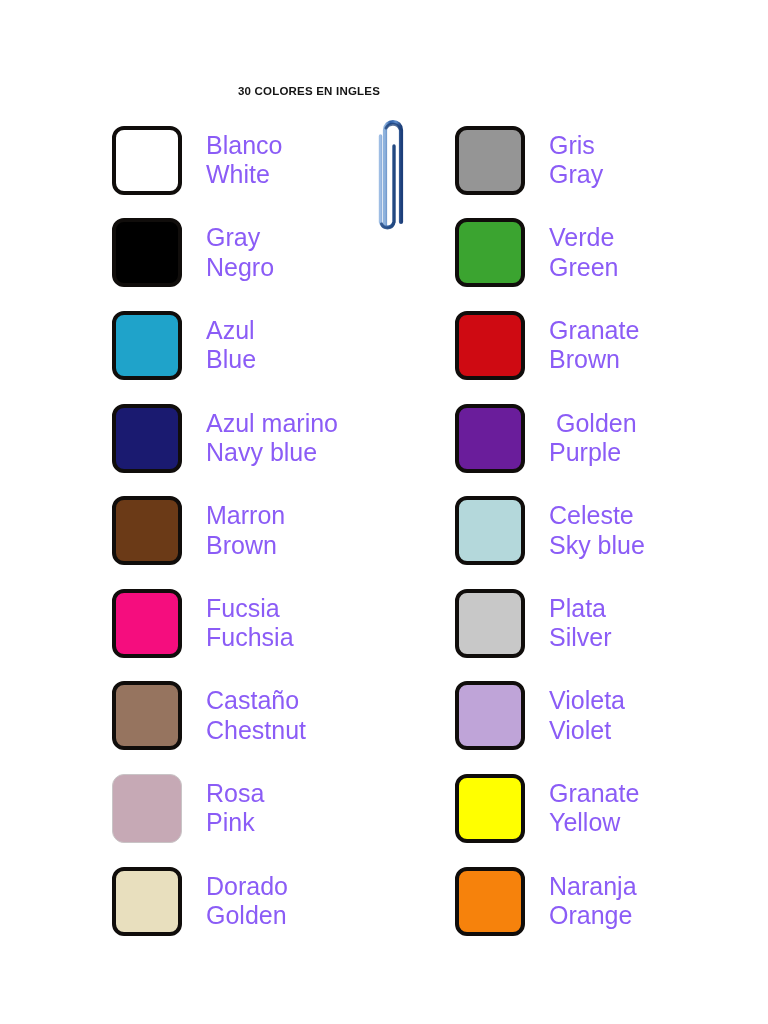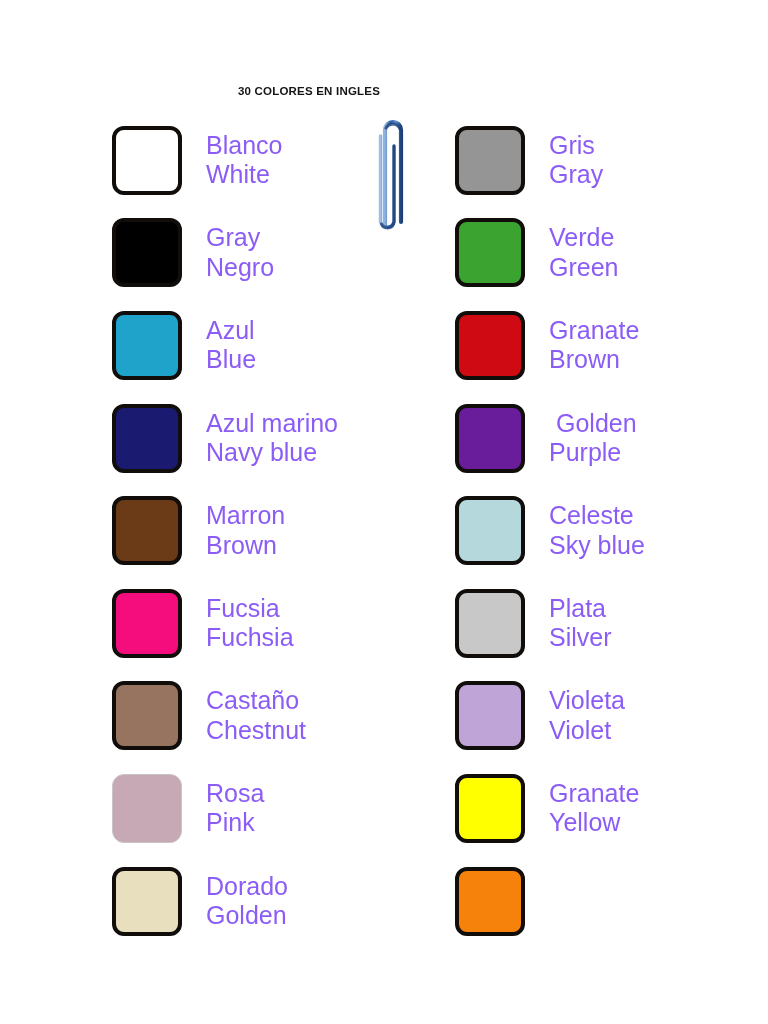--- a/index.html
+++ b/index.html
@@ -224,14 +224,18 @@
     </div>
     <div class="color-row">
       <div class="swatch" title="Yellow" style="background: rgb(255, 255, 0);"></div>
       <div class="labels">
         <span class="es">Granate</span>
         <span class="en">Yellow</span>
       </div>
     </div>
     <div class="color-row">
       <div class="swatch" title="Orange" style="background: rgb(246, 130, 12);"></div>
+      <div class="labels">
+        <span class="es">Naranja</span>
+        <span class="en">Orange</span>
+      </div>
     </div>
   </div>
 
 </body></html>

